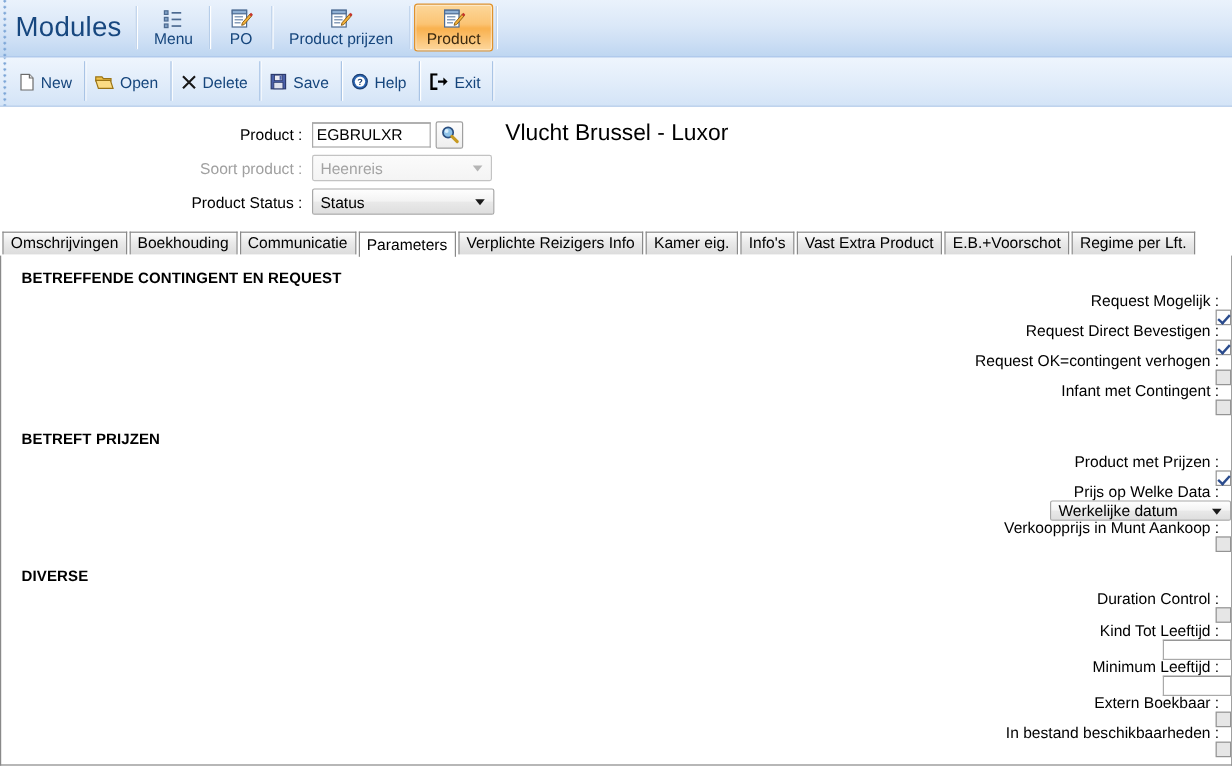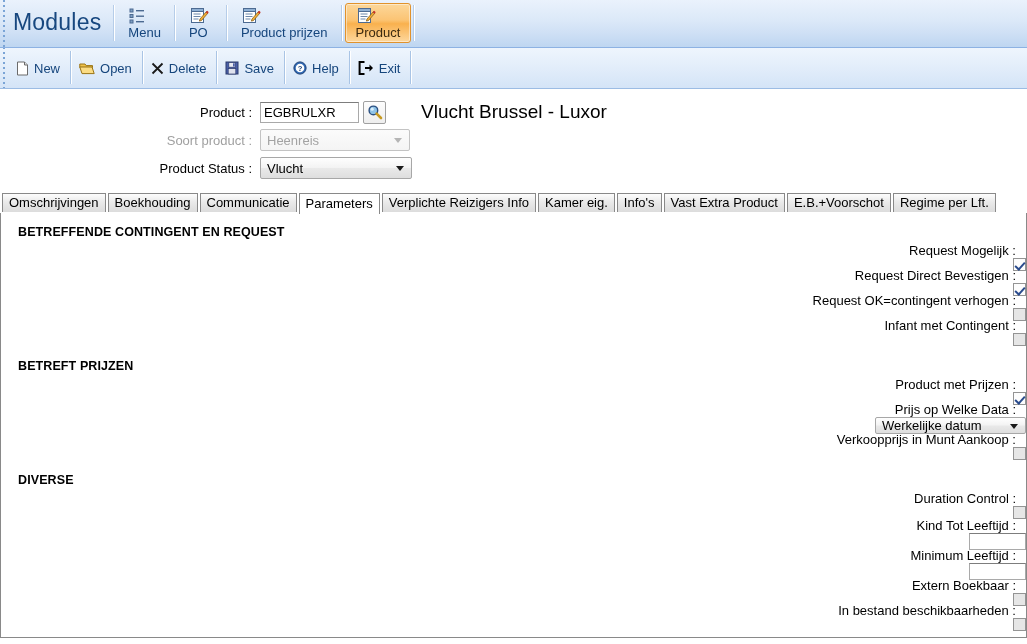--- a/index.html
+++ b/index.html
@@ -41,20 +41,21 @@
   .mod-sep {
     width: 1px;
     margin: 5px 0 6px;
     background: #ffffff;
     border-left: 1px solid #b6cde9;
     flex: 0 0 2px;
   }
   .mod-btn {
     display: flex;
     flex-direction: column;
+    align-items: center;
     justify-content: center;
     padding: 2px 10px 1px;
     margin: 3px 2px 4px;
     min-width: 46px;
     border: 1px solid transparent;
     border-radius: 3px;
     cursor: default;
   }
   .mod-btn .mb-label {
     font-size: 13px;
@@ -452,21 +453,21 @@
       <div class="form-label disabled">Soort product :</div>
       <div class="combo disabled" id="soort-product">
         <span>Heenreis</span>
         <span class="arrow"></span>
       </div>
     </div>
 
     <div class="form-row">
       <div class="form-label">Product Status :</div>
       <div class="combo" id="product-status">
-        <span>Vlucht</span>
+        <span>Status</span>
         <span class="arrow"></span>
       </div>
     </div>
   </div>
 
   <div class="tabstrip">
     <div class="tab"><span>Omschrijvingen</span></div>
     <div class="tab"><span>Boekhouding</span></div>
     <div class="tab"><span>Communicatie</span></div>
     <div class="tab active"><span>Parameters</span></div>

